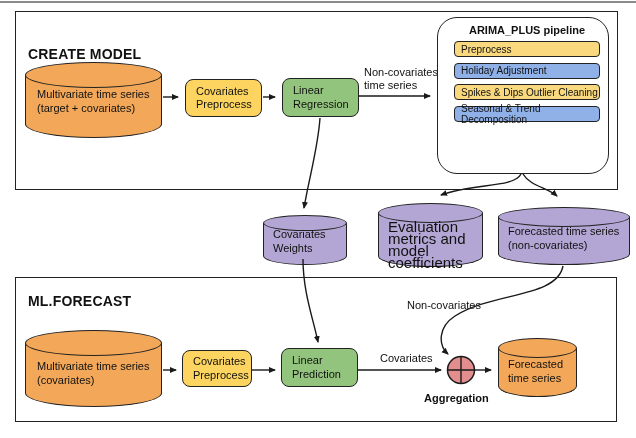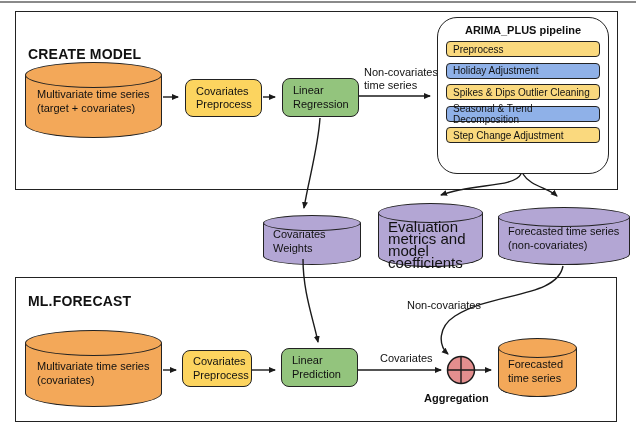--- a/index.html
+++ b/index.html
@@ -24,21 +24,21 @@
   .cyl-lg .cyl-body{top:13px;border-radius:0 0 50% 50%/0 0 14px 14px;}
   .cyl-md .cyl-top{height:20px;}
   .cyl-md .cyl-body{top:10px;border-radius:0 0 50% 50%/0 0 11px 11px;}
   .cyl-sm .cyl-top{height:16px;}
   .cyl-sm .cyl-body{top:8px;border-radius:0 0 50% 50%/0 0 9px 9px;}
   .fill-orange .cyl-top,.fill-orange .cyl-body{background:var(--orange);}
   .fill-purple .cyl-top,.fill-purple .cyl-body{background:var(--purple);}
 
   .cyl-source-train{left:25px;top:62px;width:137px;height:76px;}
   .cyl-source-train .cyl-label{top:26px;}
-  .cyl-cov-weights{left:263px;top:215px;width:98px;height:50px;}
+  .cyl-cov-weights{left:263px;top:215px;width:84px;height:50px;}
   .cyl-cov-weights .cyl-label{top:13px;left:10px;}
   .cyl-eval{left:378px;top:203px;width:105px;height:64px;}
   .cyl-eval .cyl-label{top:18px;left:10px;font-size:15px;line-height:12px;}
   .cyl-forecast-noncov{left:498px;top:207px;width:132px;height:58px;}
   .cyl-forecast-noncov .cyl-label{top:18px;left:10px;}
   .cyl-source-pred{left:25px;top:330px;width:137px;height:77px;}
   .cyl-source-pred .cyl-label{top:30px;}
   .cyl-forecast-out{left:498px;top:338px;width:79px;height:59px;}
   .cyl-forecast-out .cyl-label{top:20px;left:10px;}
 
@@ -48,21 +48,21 @@
         font-size:11px;line-height:13.5px;}
   .proc-yellow{background:var(--yellow);}
   .proc-green{background:var(--green);}
   .proc-pre-train{left:185px;top:79px;width:77px;height:38px;}
   .proc-linreg{left:282px;top:78px;width:77px;height:39px;}
   .proc-pre-pred{left:182px;top:350px;width:70px;height:37px;}
   .proc-linpred{left:281px;top:348px;width:77px;height:39px;}
 
   
   .pipeline{position:absolute;left:437px;top:17px;width:172px;height:157px;background:#fff;
-            border:1.6px solid #222;border-radius:20px;box-sizing:border-box;}
+            border:1.6px solid #222;border-radius:20px;box-sizing:border-box;padding-left:8px;}
   .pipe-title{text-align:center;font-weight:bold;font-size:11px;margin:6px 0 5px;}
   .pipe-row{height:16px;margin:0 8px 5.5px;border:1.3px solid #222;border-radius:4px;
             box-sizing:border-box;display:flex;align-items:center;padding-left:6px;font-size:10px;}
   .row-yellow{background:var(--step-yellow);}
   .row-blue{background:var(--step-blue);}
 
   
   .edge-label{position:absolute;font-size:11px;line-height:13px;}
   .lbl-noncov-ts{left:364px;top:66px;}
   .lbl-covariates{left:380px;top:352px;}
@@ -107,21 +107,20 @@
     <span>Non-covariates</span>
     <span>time series</span>
   </div>
 
   <div class="pipeline">
     <div class="pipe-title">ARIMA_PLUS pipeline</div>
     <div class="pipe-row row-yellow">Preprocess</div>
     <div class="pipe-row row-blue">Holiday Adjustment</div>
     <div class="pipe-row row-yellow">Spikes &amp; Dips Outlier Cleaning</div>
     <div class="pipe-row row-blue">Seasonal &amp; Trend Decomposition</div>
-    <div class="pipe-row row-yellow">Step Change Adjustment</div>
   </div>
 
   <div class="cyl cyl-sm fill-purple cyl-cov-weights">
     <div class="cyl-top"></div>
     <div class="cyl-body"></div>
     <div class="cyl-label">
       <span>Covariates</span>
       <span>Weights</span>
     </div>
   </div>

